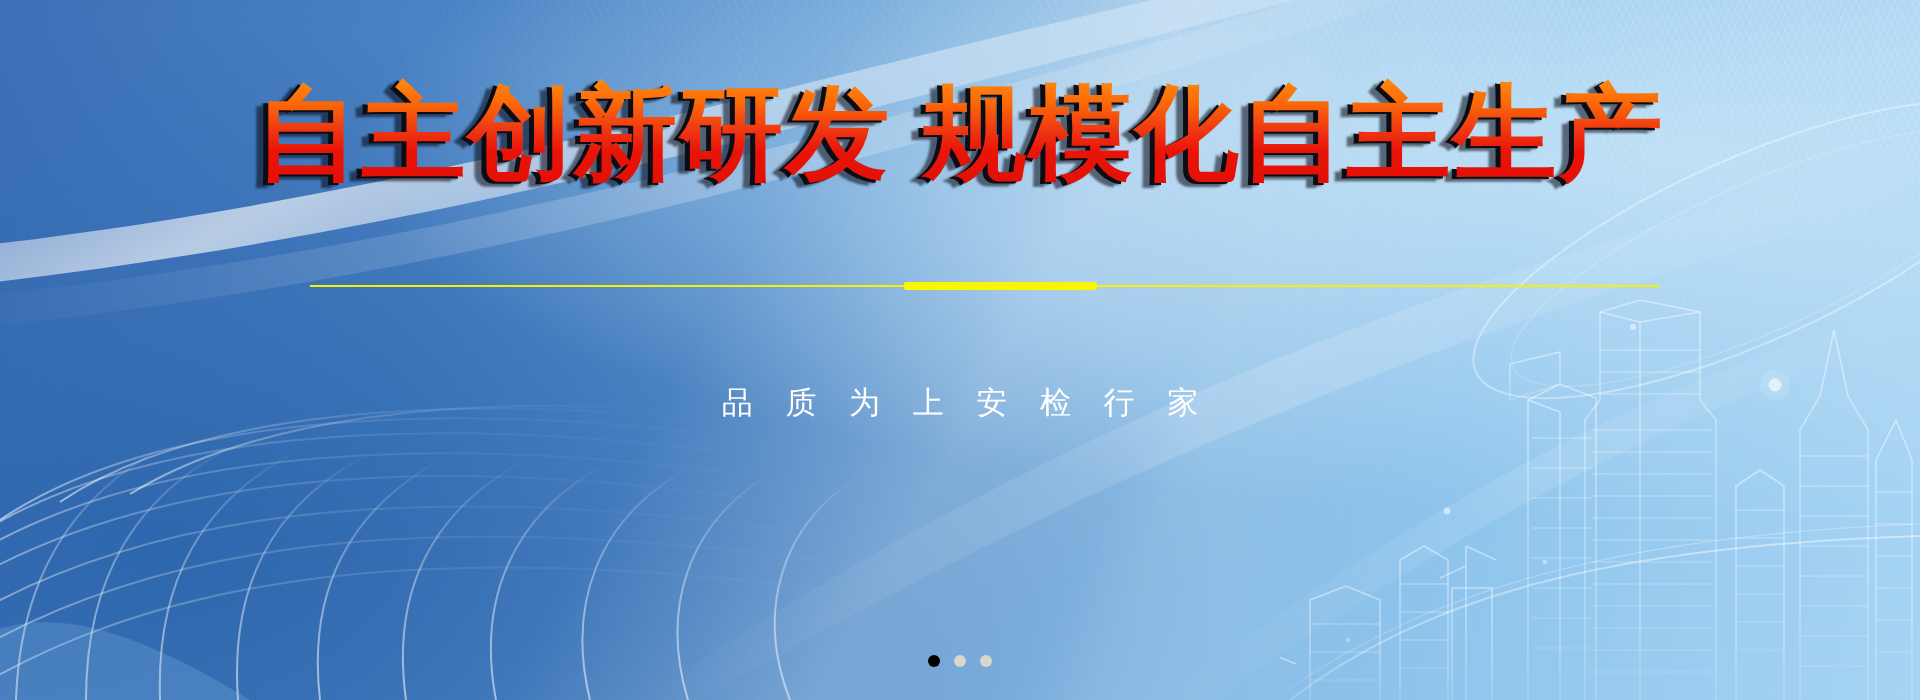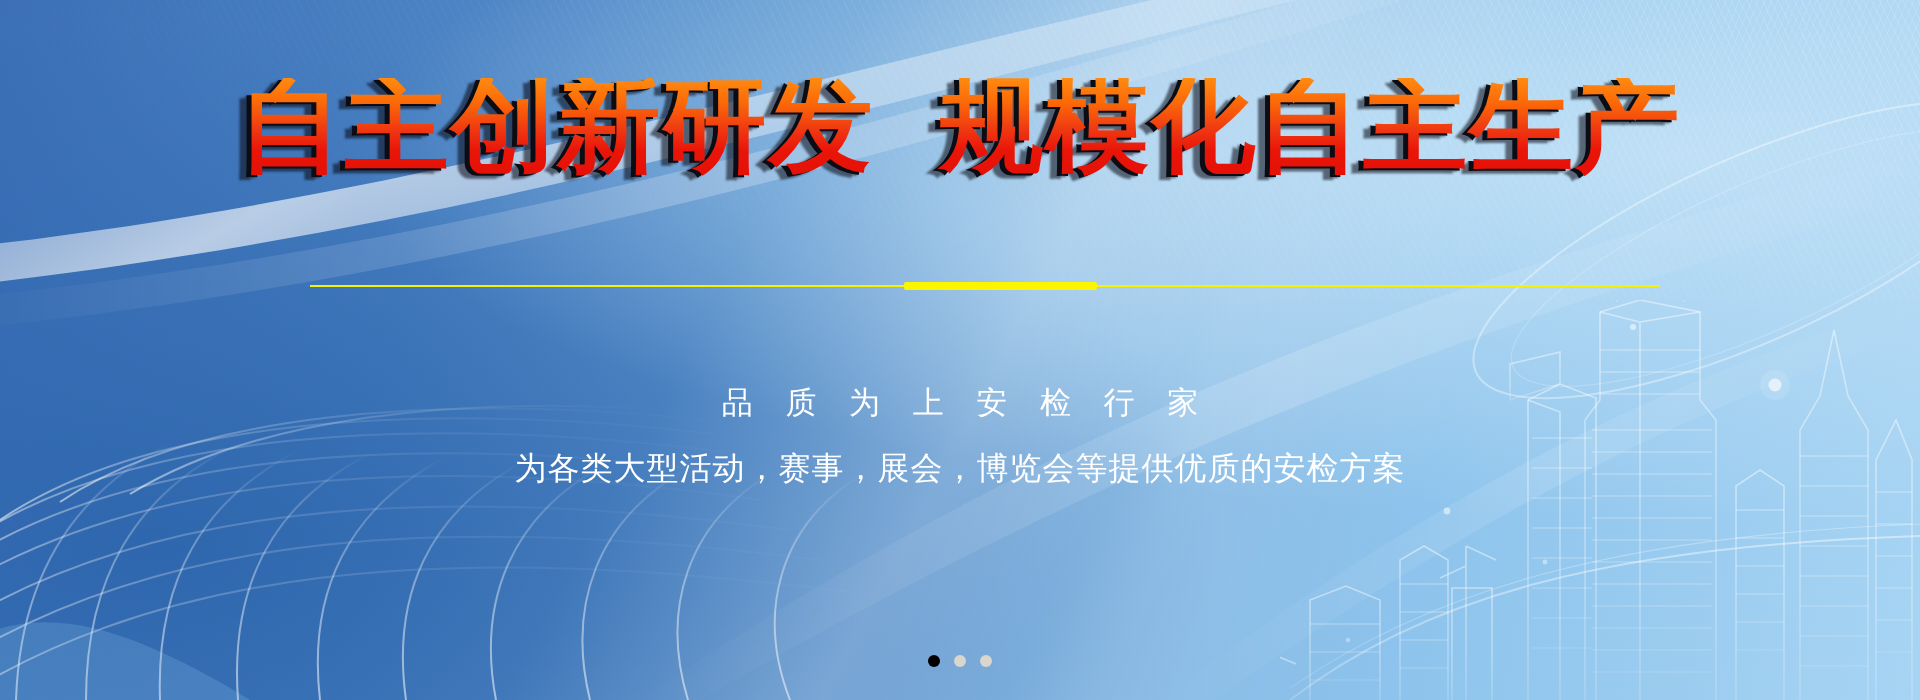--- a/index.html
+++ b/index.html
@@ -49,21 +49,21 @@
 
   .svg-layer{position:absolute; inset:0; width:1920px; height:700px;}
 
   
   .content{position:absolute; inset:0;}
 
   .headline{
     position:absolute;
     top:78px; left:0; right:0;
     text-align:center;
-    font-family:Liberation Mono, monospace;
+    font-family:Liberation Sans, sans-serif;
     font-weight:bold;
     font-size:104px;
     line-height:1.06;
     letter-spacing:2px;
     background:linear-gradient(180deg,#ff8b10 0%, #fb6a08 22%, #ef3612 48%, #ea1508 66%, #e20f06 100%);
     -webkit-background-clip:text;
             background-clip:text;
     color:transparent;
     -webkit-text-fill-color:transparent;
     filter:drop-shadow(-5px 2px 0px #0c0c14) drop-shadow(-7px 3px 1px rgba(6,6,14,.55));
@@ -262,21 +262,20 @@
 
     <div class="headline">自主创新研发 规模化自主生产</div>
 
     <div class="divider">
       <div class="rule"></div>
       <div class="nub"></div>
     </div>
 
     <div class="sub-main">品 质 为 上   安 检 行 家</div>
 
-    <div class="sub-second">为各类大型活动，赛事，展会，博览会等提供优质的安检方案</div>
 
     <div class="dots">
       <span class="dot active" style="background: rgb(0, 0, 0);"></span>
       <span class="dot" style="background: rgb(217, 214, 205);"></span>
       <span class="dot" style="background: rgb(217, 214, 205);"></span>
     </div>
 
   </div>
 </div>
 

